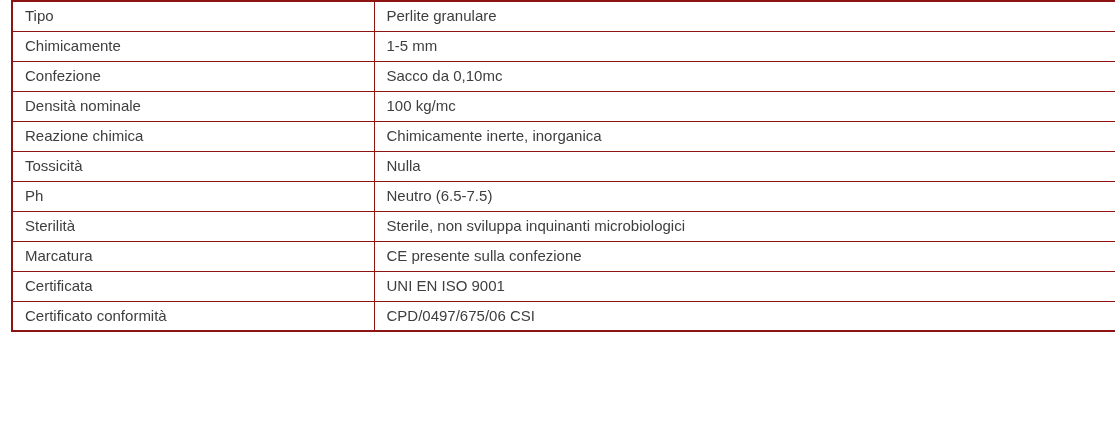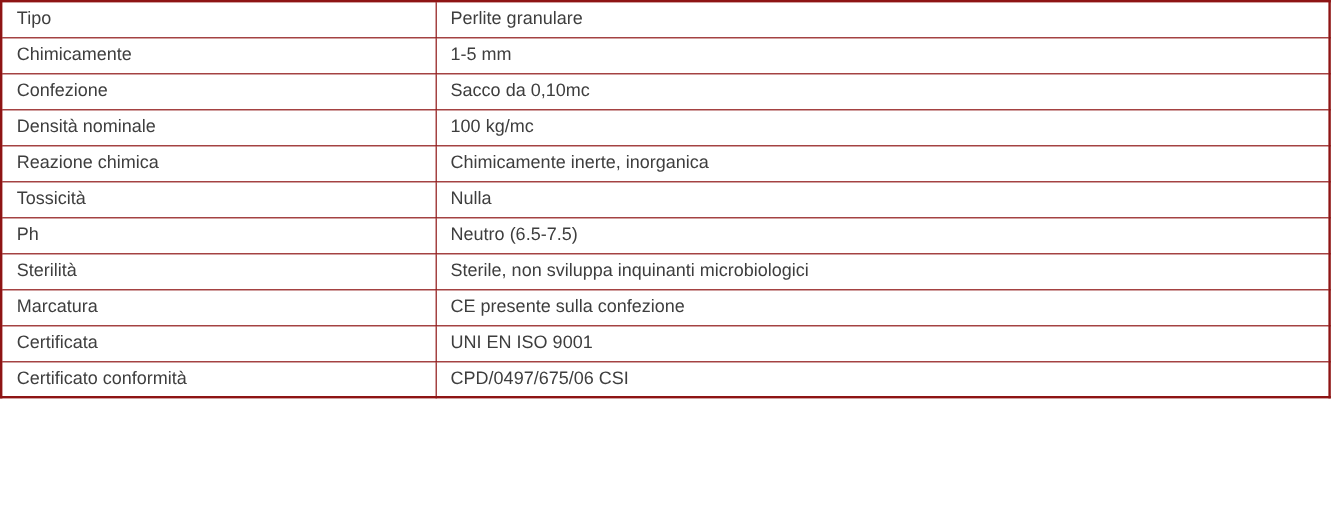--- a/index.html
+++ b/index.html
@@ -1,20 +1,20 @@
 <!DOCTYPE html>
 <html style="--border-color: #8e1414; --text-color: #3e3e3e; --bg-color: #ffffff;"><head>
 <meta charset="utf-8">
 <style>
   :root {
     --border-color: #8e1414;
     --text-color: #3e3e3e;
     --bg-color: #ffffff;
   }
-  * { box-sizing: border-box; }
+  * { box-sizing: border-box; padding-left: 11px; }
   html, body {
     margin: 0;
     padding: 0;
     background: var(--bg-color);
     font-family: "Liberation Sans", "DejaVu Sans", sans-serif;
   }
   .page {
     width: 1115px;
     height: 425px;
     background: var(--bg-color);

